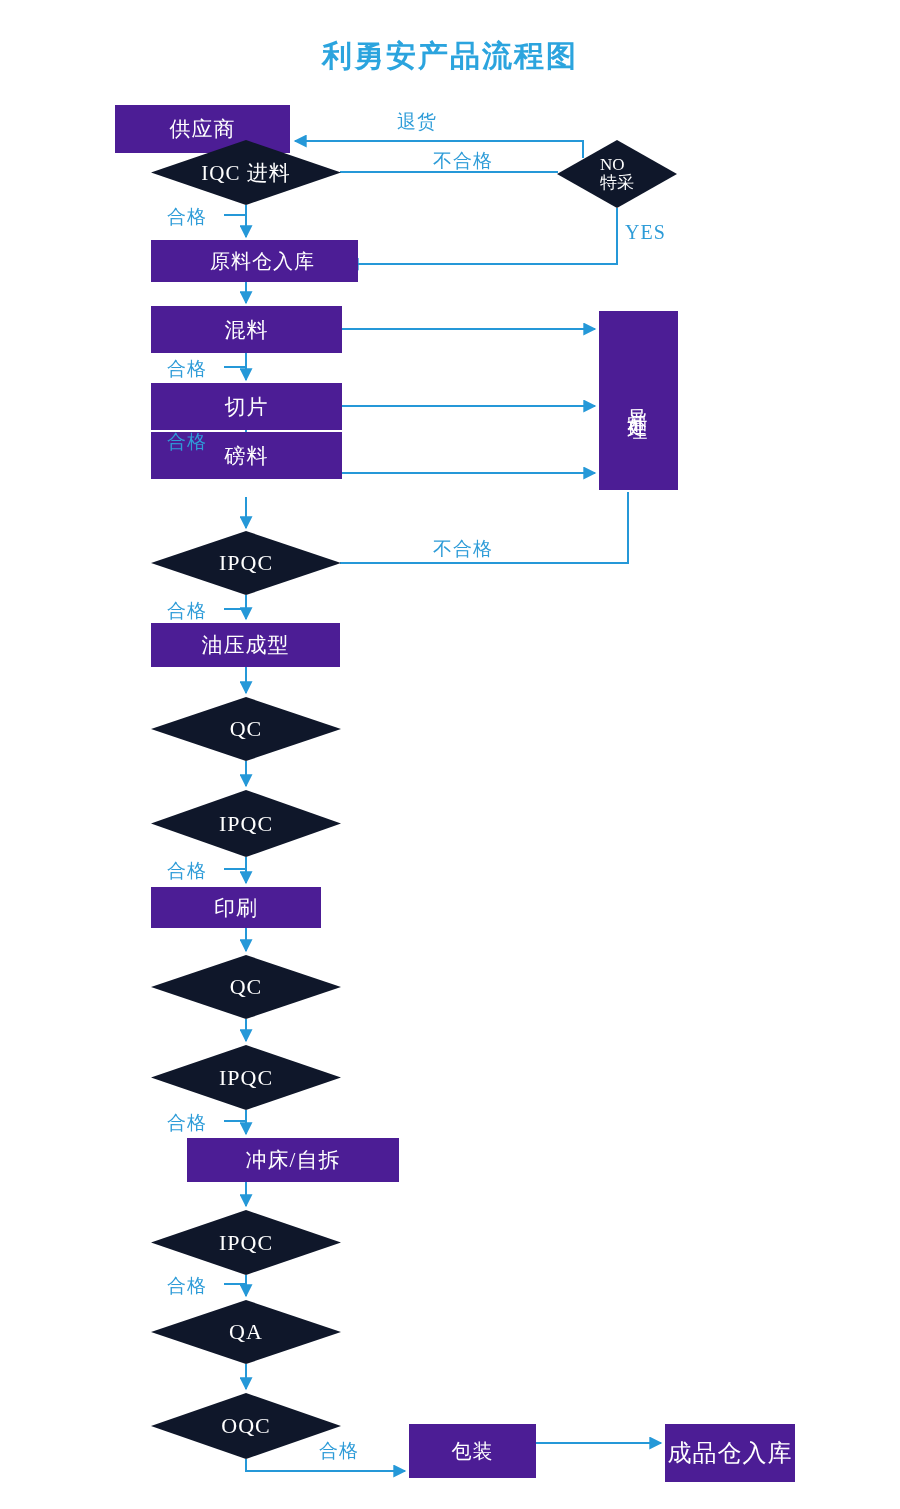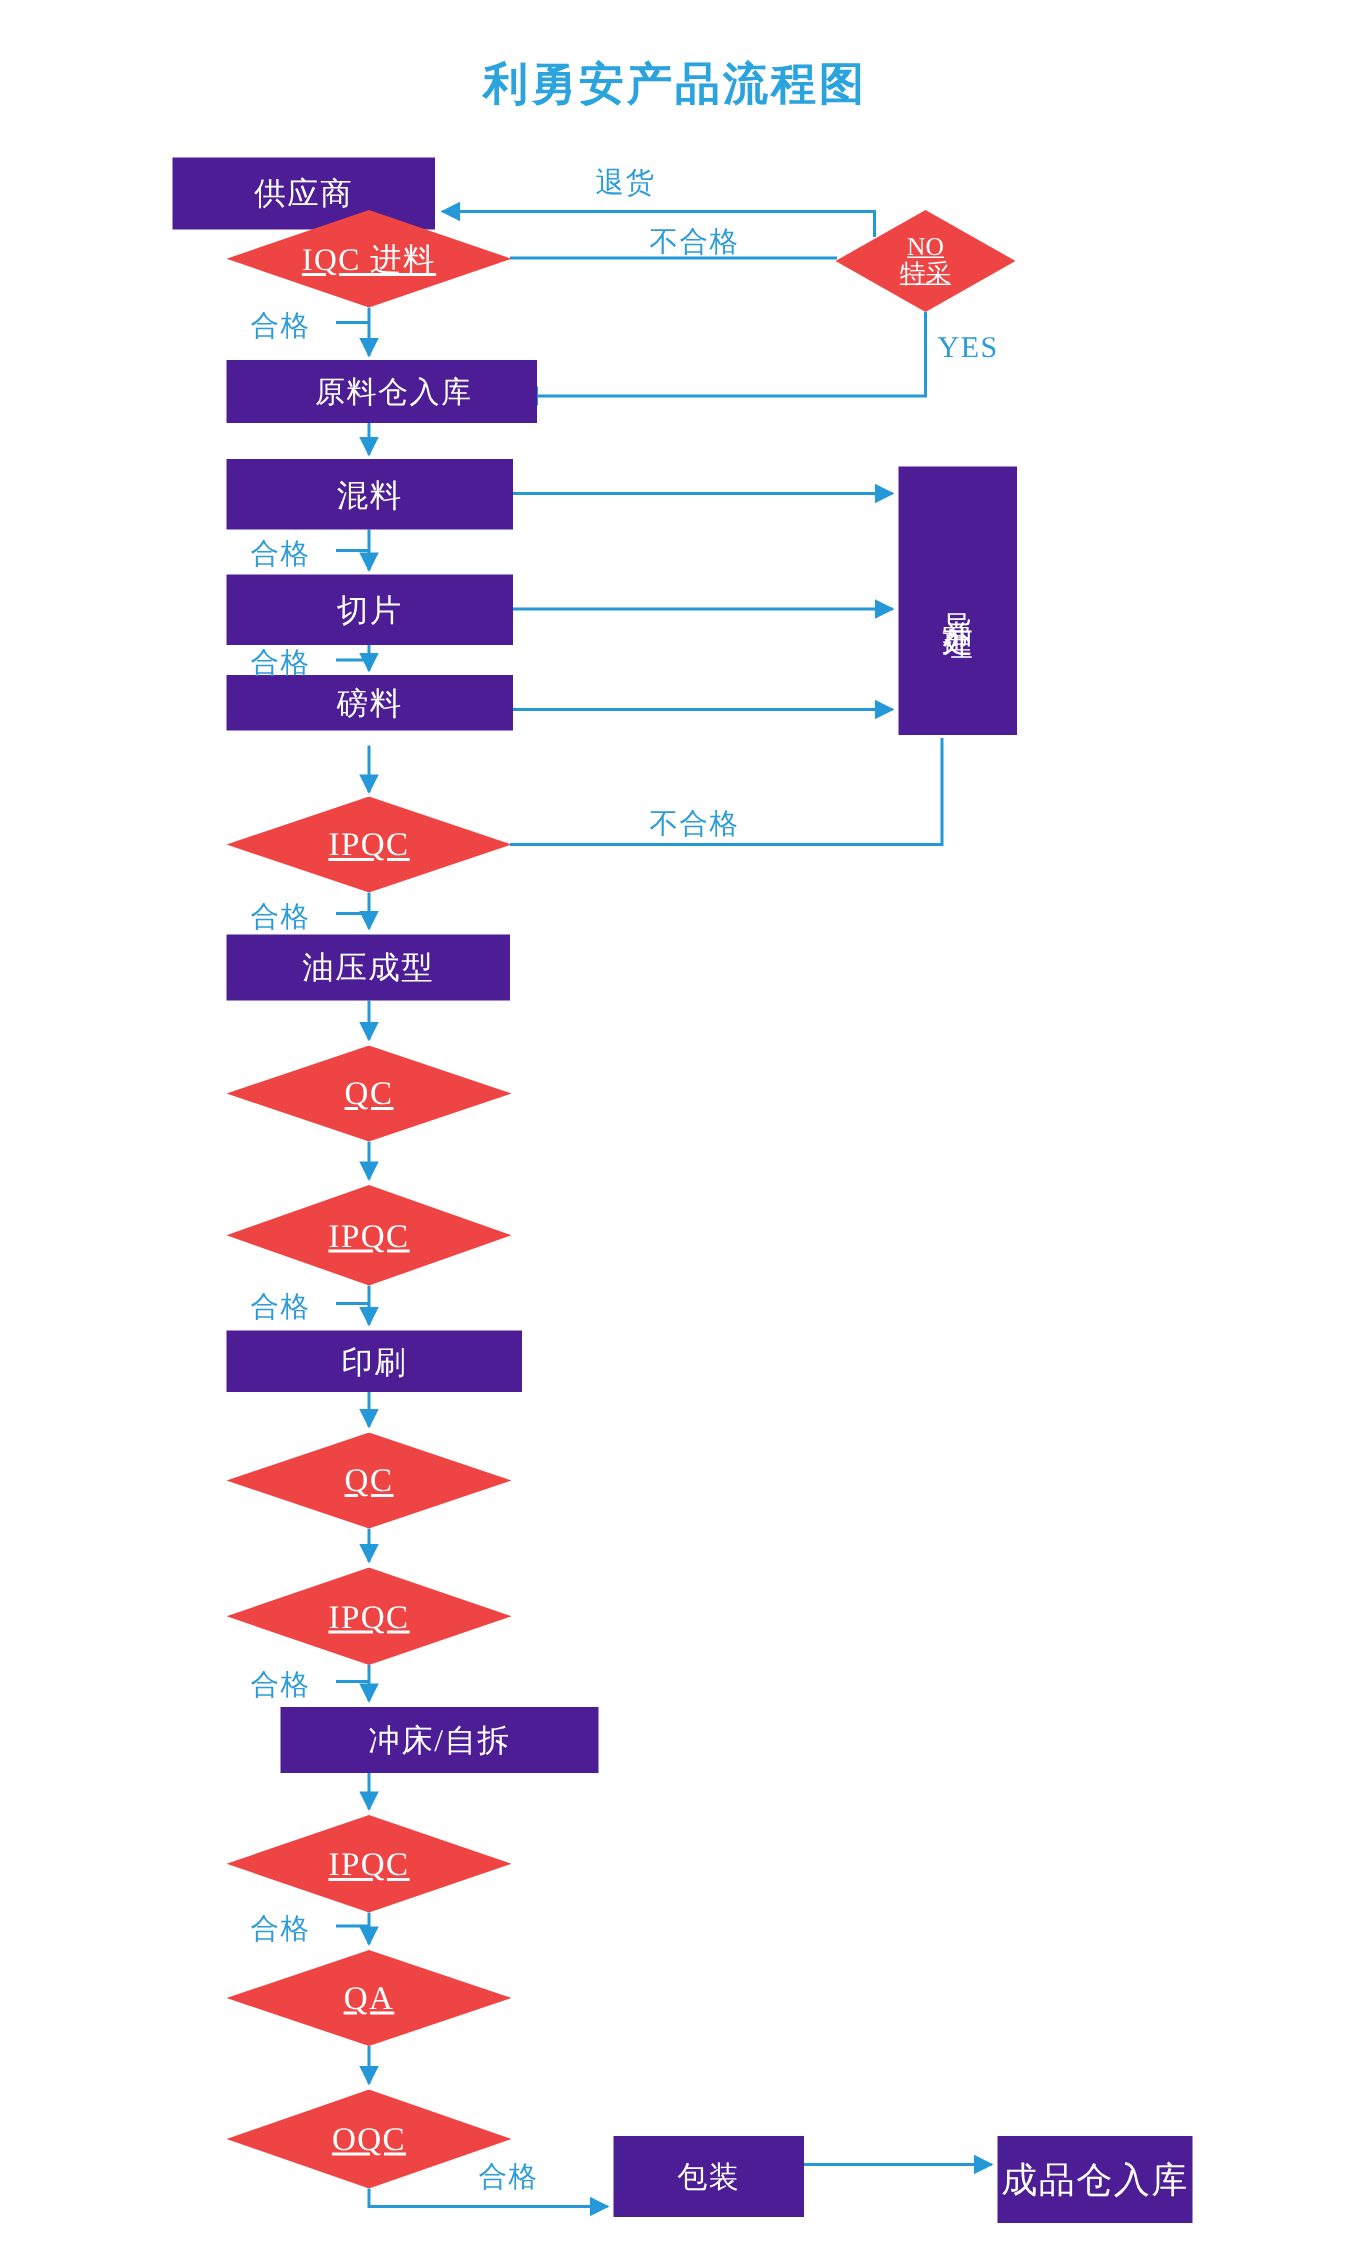--- a/index.html
+++ b/index.html
@@ -12,24 +12,24 @@
     position:absolute;left:300px;top:36px;width:300px;text-align:center;
     font-size:30px;font-weight:bold;letter-spacing:2px;color:#2ba4de;
     font-family:"Liberation Sans",sans-serif;
   }
   .rect{
     position:absolute;background:#4c1d95;color:#ffffff;
     display:flex;align-items:center;justify-content:center;
     font-family:"Liberation Serif",serif;font-size:21px;letter-spacing:1px;
   }
   .diamond{
-    position:absolute;background:#ef4444;color:#ffffff;
-    display:flex;align-items:center;justify-content:center;text-align:center;
+    position:absolute;background:#0f172a;color:#ffffff;
+    display:flex;align-items:center;justify-content:center;text-align:left;
     clip-path:polygon(50% 0,100% 50%,50% 100%,0 50%);
-    font-family:"Liberation Serif",serif;font-size:22px;letter-spacing:1px;text-decoration:underline;
+    font-family:"Liberation Serif",serif;font-size:22px;letter-spacing:1px;
   }
   .vtext{
     writing-mode:vertical-rl;text-orientation:upright;letter-spacing:4px;
     font-size:20px;
   }
   .elabel{
     position:absolute;color:#2e9cd8;font-family:"Liberation Serif",serif;
     font-size:19px;letter-spacing:1px;white-space:nowrap;
   }
 </style>
@@ -93,33 +93,33 @@
       <div>特采</div>
     </div>
   </div>
 
   <div class="rect" style="left:151px;top:240px;width:191px;height:42px;font-size:20px;padding-left:16px;">原料仓入库</div>
 
   <div class="rect" style="left:151px;top:306px;width:191px;height:47px;">混料</div>
 
   <div class="rect" style="left:151px;top:383px;width:191px;height:47px;">切片</div>
 
-  <div class="rect" style="left:151px;top:450px;width:191px;height:37px;">磅料</div>
+  <div class="rect" style="left:151px;top:432px;width:191px;height:47px;">磅料</div>
 
   <div class="rect vtext" style="left:599px;top:311px;width:79px;height:179px;">异常处理</div>
 
   <div class="diamond" style="left:151px;top:531px;width:190px;height:64px;">IPQC</div>
 
   <div class="rect" style="left:151px;top:623px;width:189px;height:44px;">油压成型</div>
 
   <div class="diamond" style="left:151px;top:697px;width:190px;height:64px;">QC</div>
 
   <div class="diamond" style="left:151px;top:790px;width:190px;height:67px;">IPQC</div>
 
-  <div class="rect" style="left:151px;top:887px;width:197px;height:41px;">印刷</div>
+  <div class="rect" style="left:151px;top:887px;width:170px;height:41px;">印刷</div>
 
   <div class="diamond" style="left:151px;top:955px;width:190px;height:64px;">QC</div>
 
   <div class="diamond" style="left:151px;top:1045px;width:190px;height:65px;">IPQC</div>
 
   <div class="rect" style="left:151px;top:1138px;width:212px;height:44px;margin-left:36px;">冲床/自拆</div>
 
   <div class="diamond" style="left:151px;top:1210px;width:190px;height:65px;">IPQC</div>
 
   <div class="diamond" style="left:151px;top:1300px;width:190px;height:64px;">QA</div>

